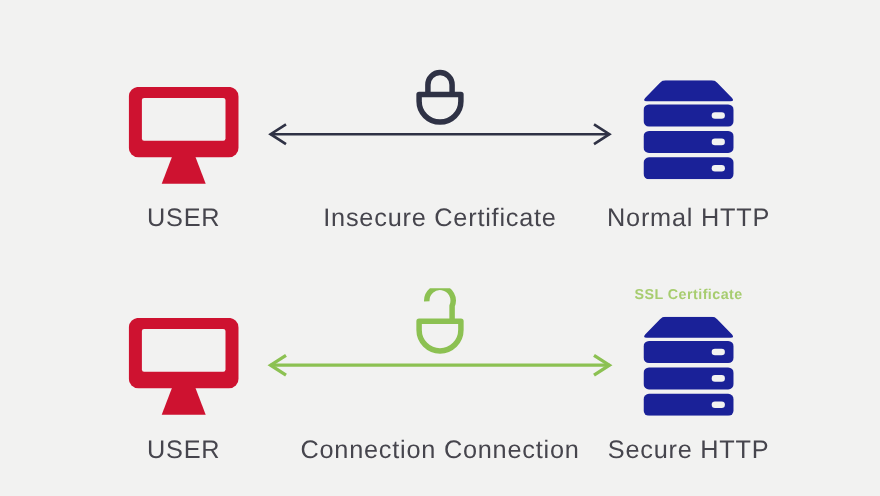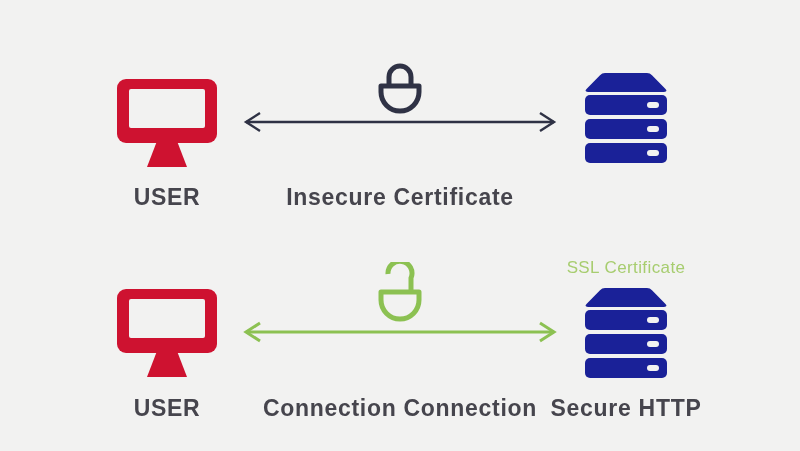--- a/index.html
+++ b/index.html
@@ -1,24 +1,24 @@
 <!DOCTYPE html>
 <html style="--background: #f2f2f1; --monitor-red: #ce1230; --server-navy: #1a2198; --lock-dark: #2f3245; --arrow-dark: #2f3245; --secure-green: #8cc152; --ssl-label-green: #a7cd6f; --label-text: #46454d;"><head>
 <meta charset="utf-8">
 <style>
   html,body{margin:0;padding:0;background:#ffffff}
   body{font-family:"Liberation Sans",sans-serif;}
   .canvas{position:relative;width:800px;height:451px;background:var(--background,#f2f2f1);overflow:hidden}
   .abs{position:absolute}
   .label{
-    font-size:23px;font-weight:700;letter-spacing:.7px;
+    font-size:23px;font-weight:400;letter-spacing:.7px;
     color:var(--label-text,#46454d);text-align:center;white-space:nowrap;line-height:27px;
   }
   .ssl-label{
-    font-size:17px;font-weight:400;letter-spacing:.4px;
+    font-size:13px;font-weight:700;letter-spacing:.4px;
     color:var(--ssl-label-green,#a7cd6f);text-align:center;white-space:nowrap;line-height:22px;
   }
   svg{display:block}
 </style>
 </head>
 <body>
 
 <div class="canvas">
 
   <svg class="abs" style="left:117px;top:79px" width="100" height="89" viewBox="0 0 100 89" aria-hidden="true">
@@ -47,20 +47,21 @@
     <rect x="0" y="22" width="82" height="20" rx="5" fill="var(--server-navy,#1a2198)"></rect>
     <rect x="0" y="46" width="82" height="20" rx="5" fill="var(--server-navy,#1a2198)"></rect>
     <rect x="0" y="70" width="82" height="20" rx="5" fill="var(--server-navy,#1a2198)"></rect>
     <rect x="62" y="29" width="12" height="6" rx="3" fill="var(--background,#f2f2f1)"></rect>
     <rect x="62" y="53" width="12" height="6" rx="3" fill="var(--background,#f2f2f1)"></rect>
     <rect x="62" y="77" width="12" height="6" rx="3" fill="var(--background,#f2f2f1)"></rect>
   </svg>
 
   <div class="abs label" style="left:97px;top:184px;width:140px">USER</div>
   <div class="abs label" style="left:250px;top:184px;width:300px">Insecure Certificate</div>
+  <div class="abs label" style="left:536px;top:184px;width:180px">Normal HTTP</div>
 
   <div class="abs ssl-label" style="left:536px;top:257px;width:180px">SSL Certificate</div>
 
   <svg class="abs" style="left:117px;top:289px" width="100" height="89" viewBox="0 0 100 89" aria-hidden="true">
     <rect x="0" y="0" width="100" height="64" rx="9" fill="var(--monitor-red,#ce1230)"></rect>
     <rect x="12" y="10" width="76" height="39" rx="2" fill="var(--background,#f2f2f1)"></rect>
     <polygon points="40,62 60,62 70,88 30,88" fill="var(--monitor-red,#ce1230)"></polygon>
   </svg>
 
   <svg class="abs" style="left:376px;top:262px" width="48" height="62" viewBox="0 0 48 62" aria-hidden="true">

